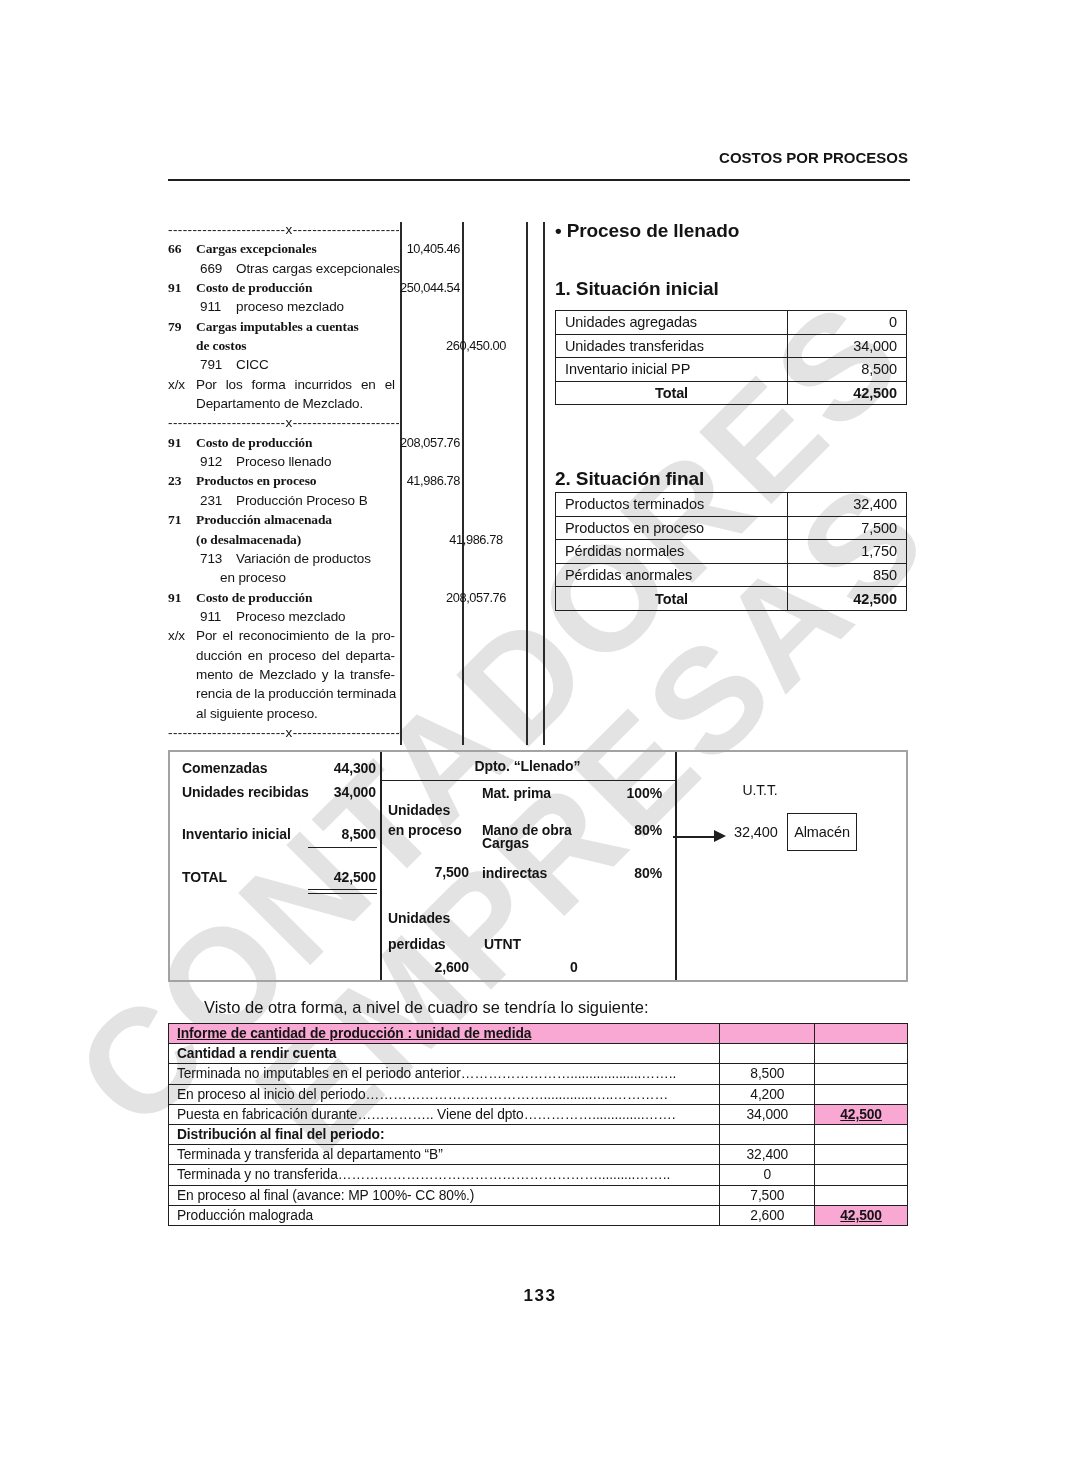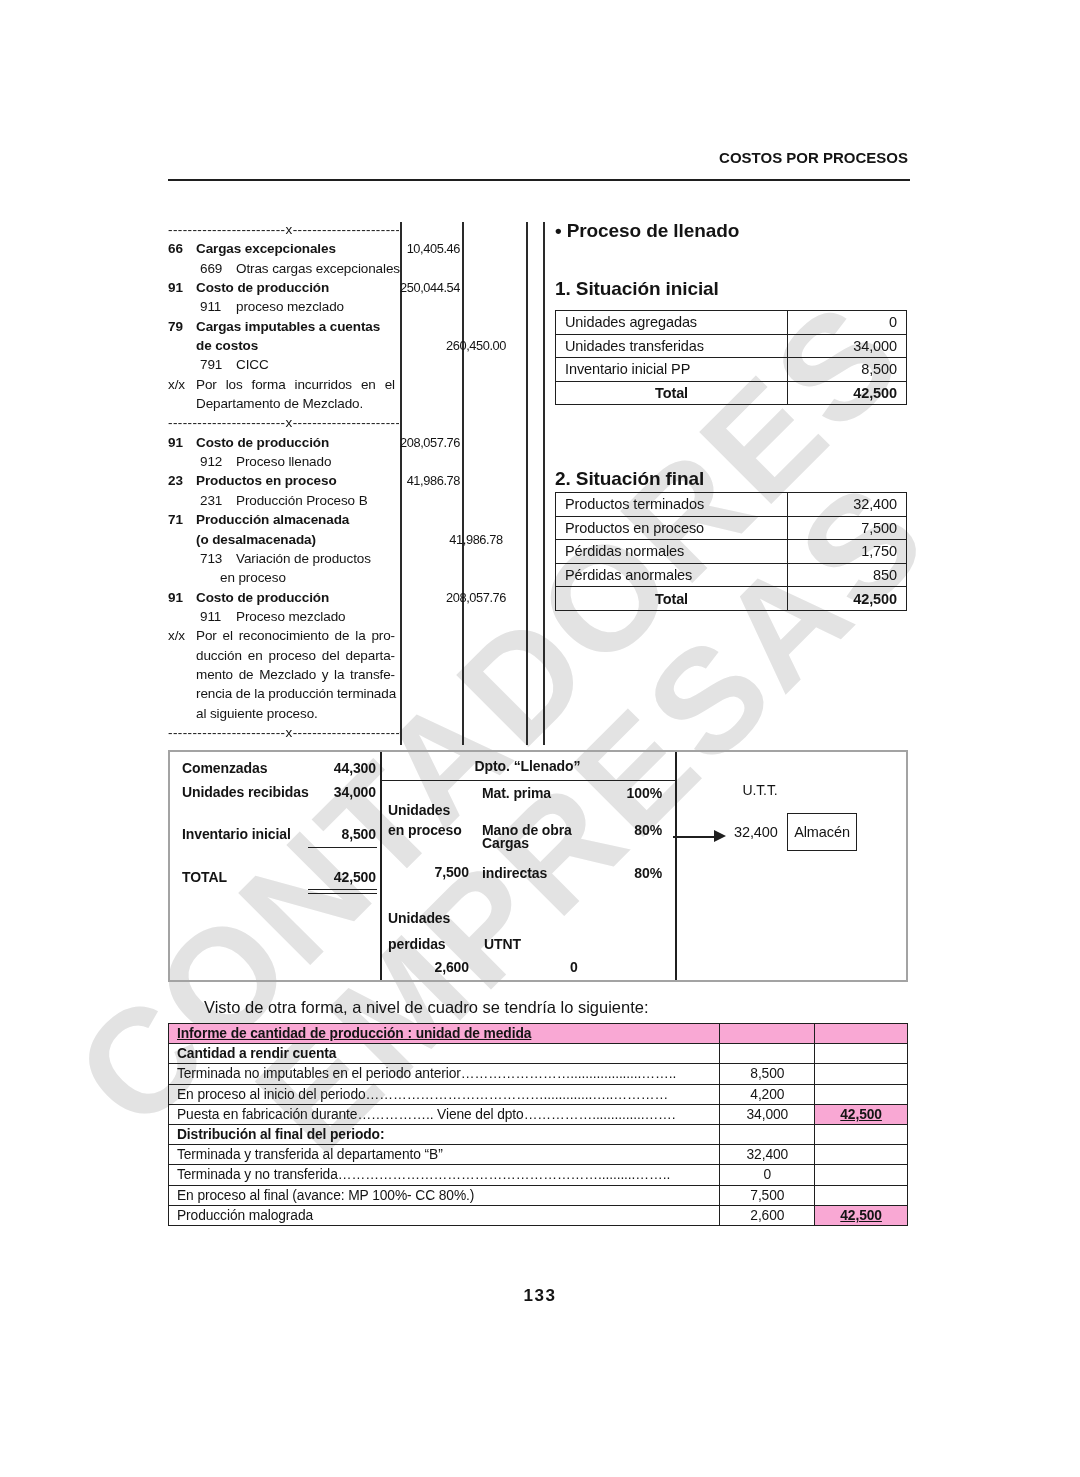--- a/index.html
+++ b/index.html
@@ -26,21 +26,21 @@
   .jn{position:absolute; left:0; width:26px; white-space:nowrap;}
   .jl{position:absolute; left:28px; width:202px; white-space:nowrap;}
   .sub .jn{left:32px; width:34px;}
   .sub .jl{left:68px; width:162px;}
   .ind .jl{left:52px;}
   .dash .jl{left:0; width:231px; overflow:hidden; letter-spacing:0.4px;}
   .just .jl{width:199px; text-align:justify; text-align-last:justify;}
   .jd,.jc{position:absolute; width:60px; text-align:right; font-size:12.8px; letter-spacing:-0.4px; white-space:nowrap;}
   .jd{left:232px;}
   .jc{left:278px;text-align:center;}
-  .b{font-weight:bold;}
+  .b{font-weight:bold;font-family:Liberation Serif, serif;}
   
   .rcol{position:absolute; left:555px; top:220px; width:353px;}
   .rc-h{position:absolute; left:0; font-weight:bold; font-size:19px; white-space:nowrap;}
   table.box{border-collapse:collapse; width:352px; position:absolute; left:0; background:transparent;}
   table.box td{border:1.6px solid #1f1f1f; height:22.6px; font-size:14.5px; padding:0 9px; white-space:nowrap;}
   table.box td.val{width:100px; text-align:right;}
   table.box tr.tot td{font-weight:bold;}
   table.box tr.tot td.lbl{text-align:center;}
   
   .diag{position:absolute; left:168px; top:750px; width:740px; height:232px; border:2px solid #a3a3a3; font-size:14px; font-weight:bold; box-sizing:border-box;}

